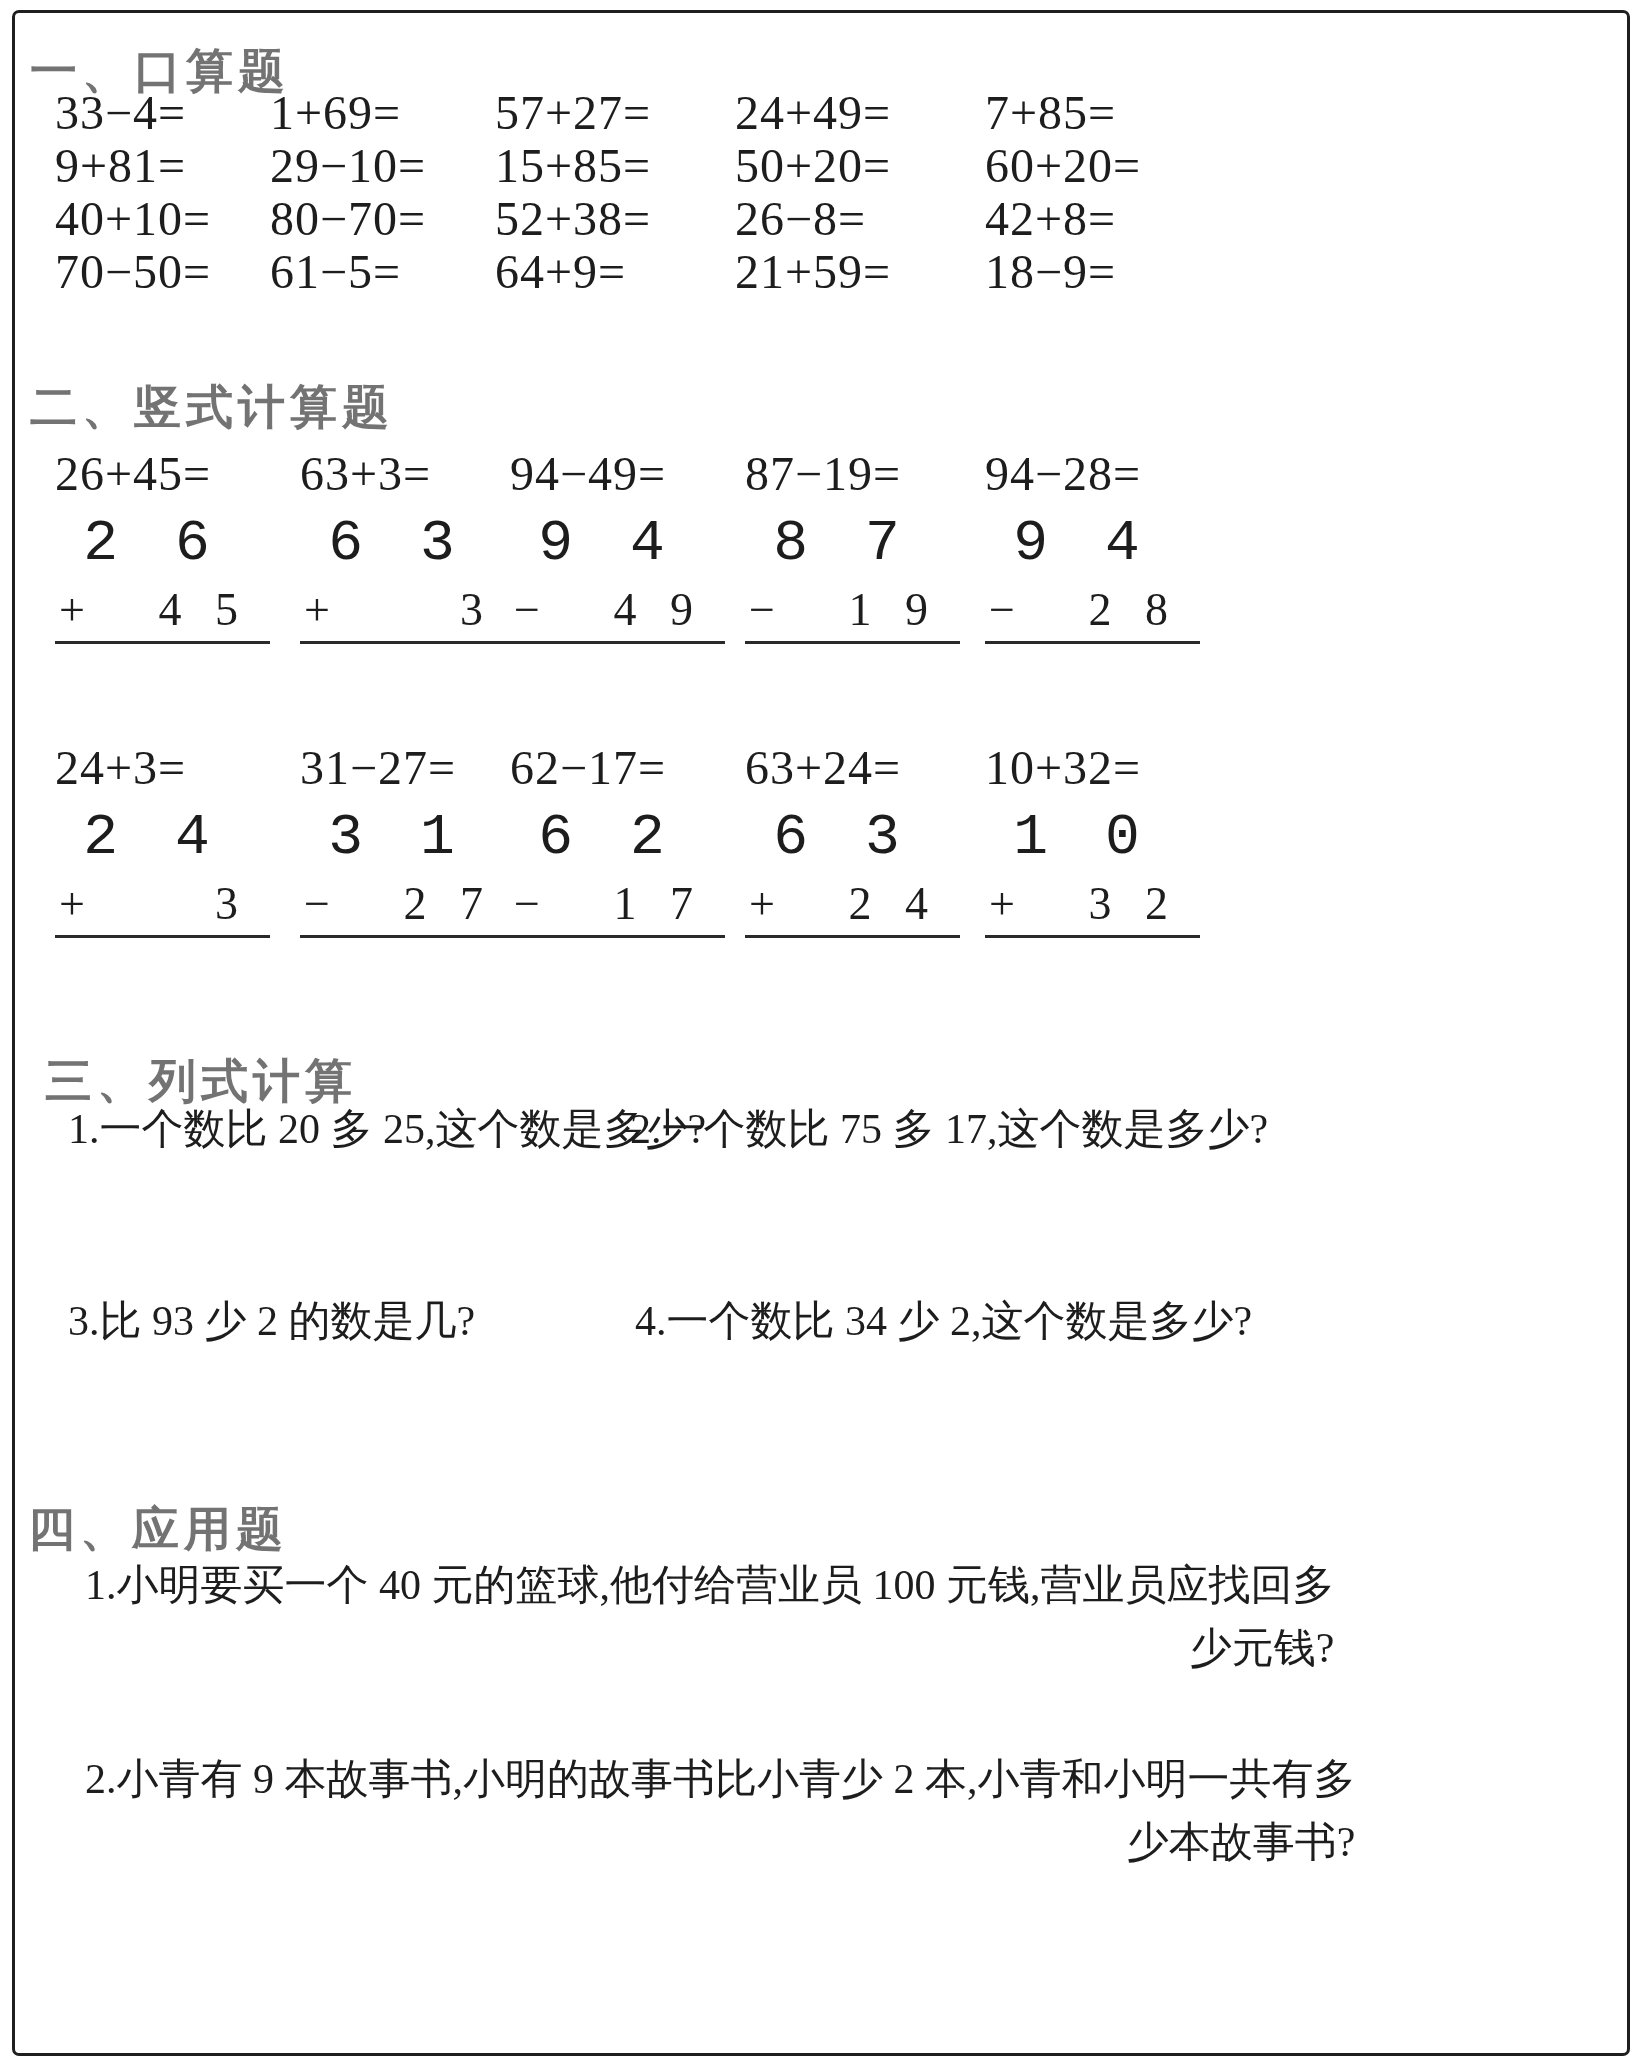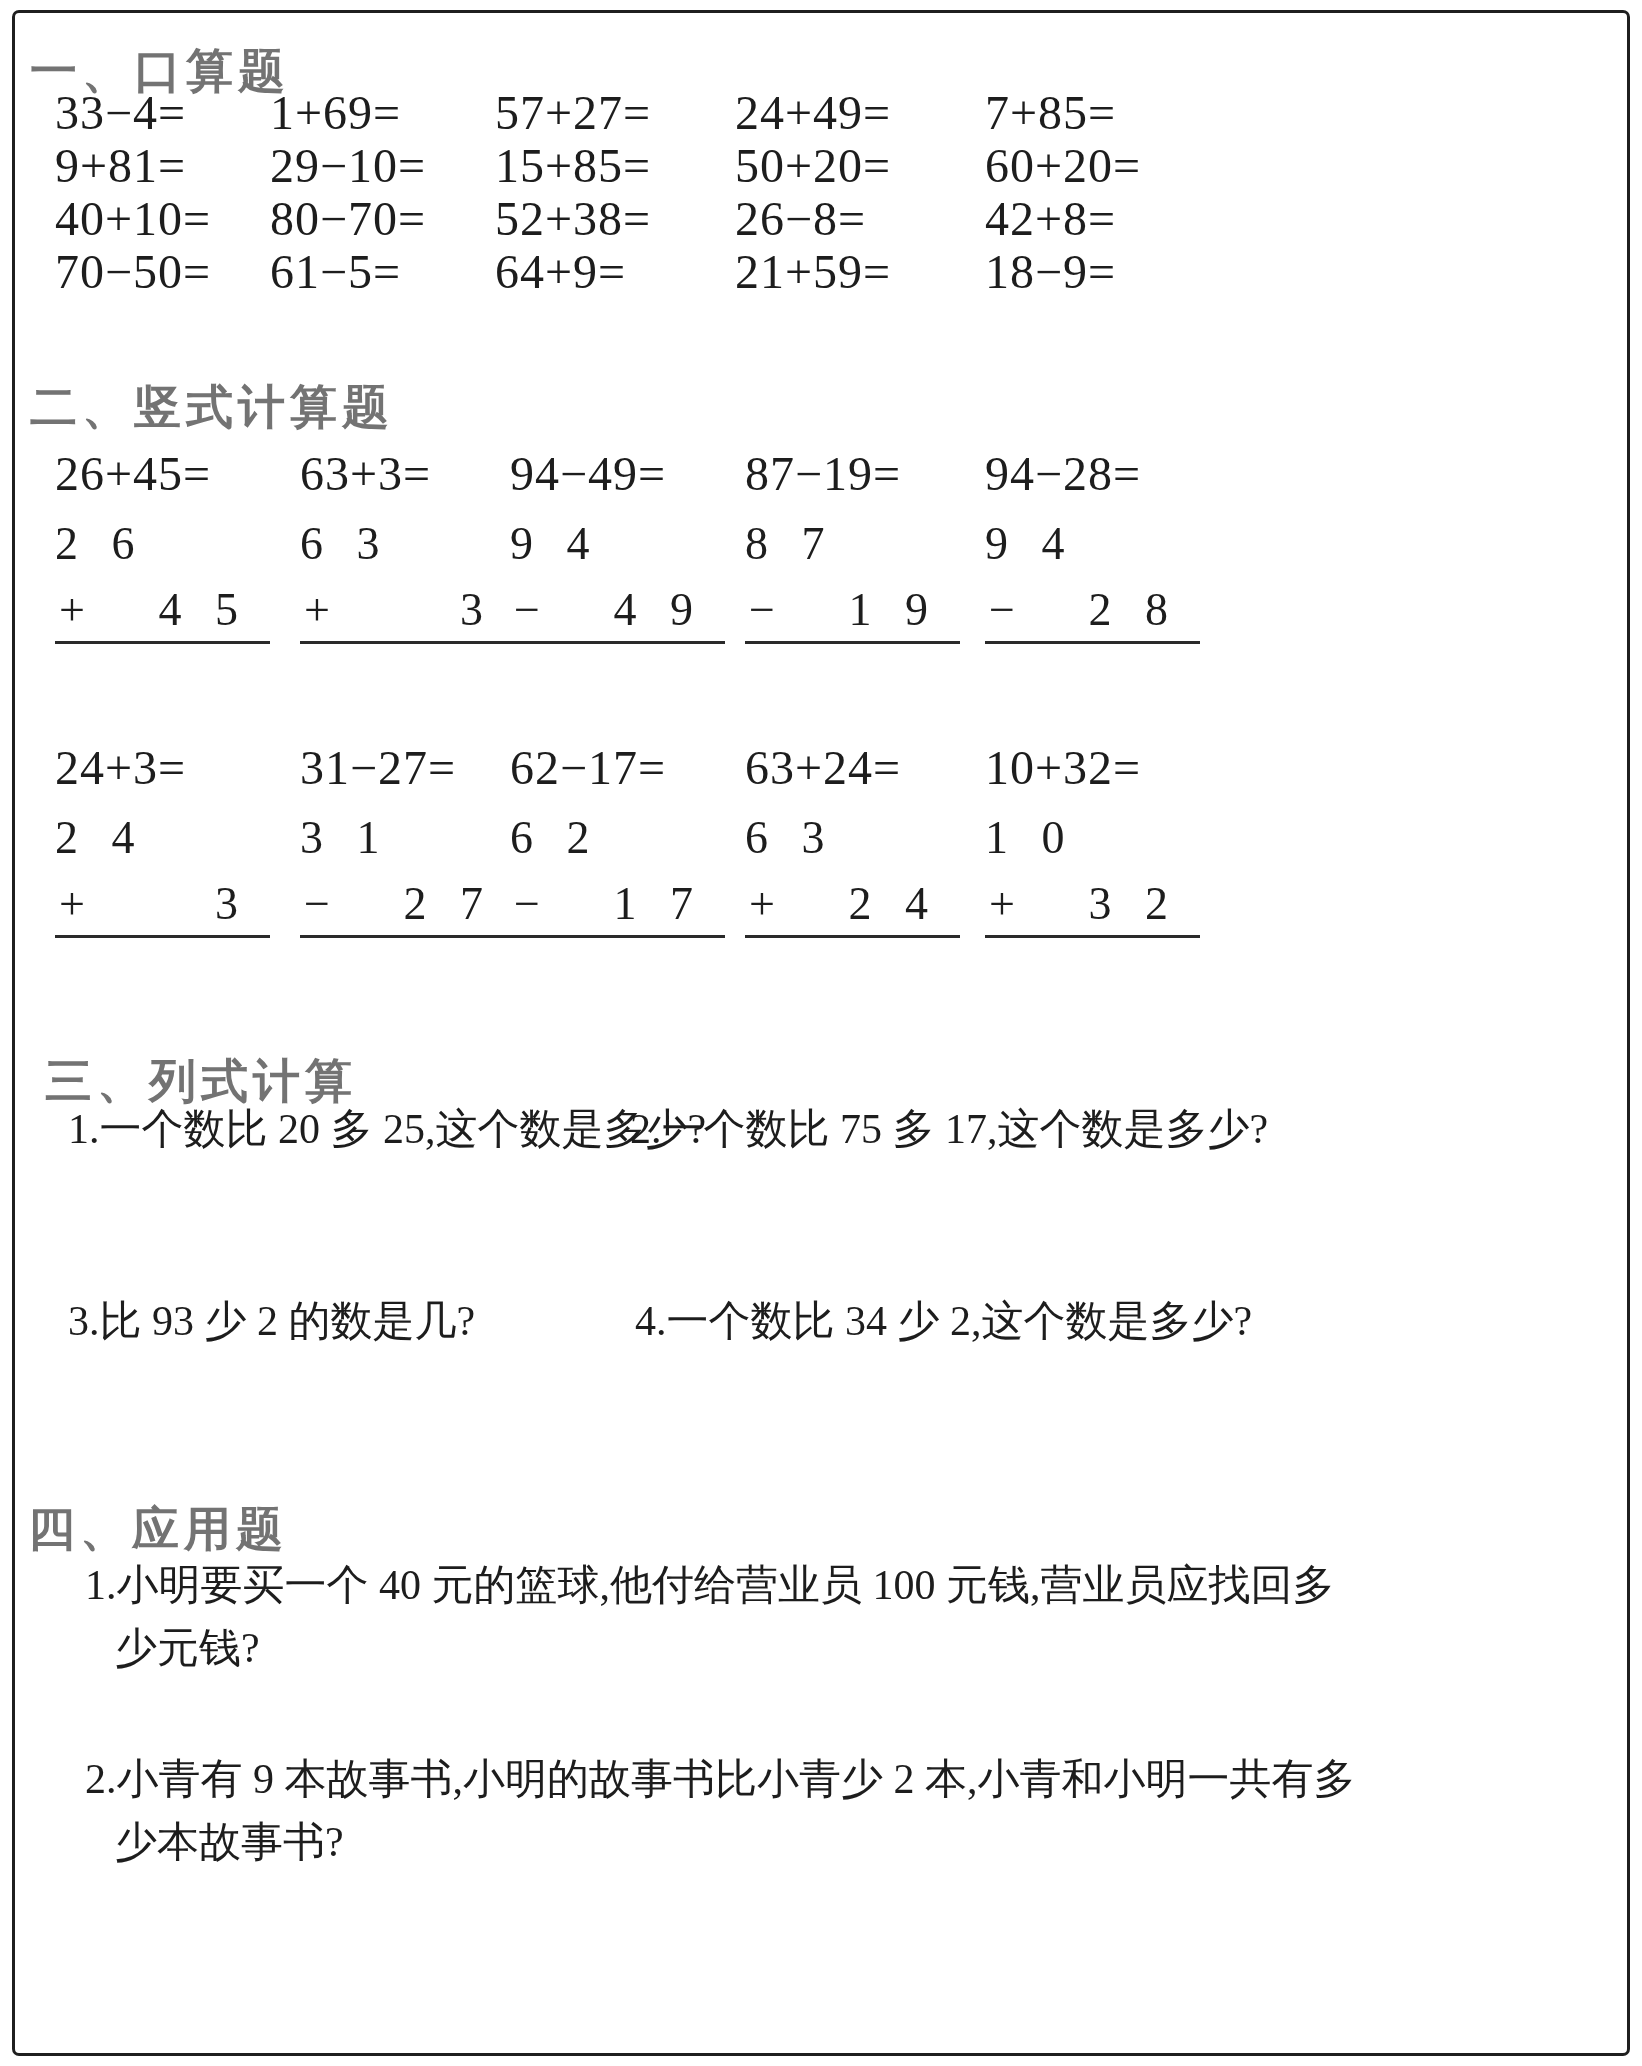--- a/index.html
+++ b/index.html
@@ -55,26 +55,27 @@
     font-size: 48px;
     line-height: 52px;
     letter-spacing: 1px;
     white-space: nowrap;
   }
   .v-stack {
     margin-top: 20px;
     width: 215px;
   }
   .v-top {
-    font-size: 46px;
+    font-size: 58px;
     line-height: 48px;
-    text-align: left;
+    text-align: center;
     padding-right: 32px;
     white-space: pre;
     word-spacing: 22px;
+    font-family: Liberation Mono, monospace;
   }
   .v-bot {
     margin-top: 18px;
     display: flex;
     justify-content: space-between;
     align-items: baseline;
     font-size: 46px;
     line-height: 48px;
   }
   .v-op { padding-left: 4px; }
@@ -93,21 +94,21 @@
     position: absolute;
     font-size: 42px;
     line-height: 46px;
     white-space: nowrap;
   }
   .word-problem {
     position: absolute;
     font-size: 42px;
   }
   .word-line1 { line-height: 46px; white-space: nowrap; }
-  .word-line2 { margin-top: 17px; margin-left: 30px; line-height: 46px; white-space: nowrap; }
+  .word-line2 { margin-top: 17px; margin-left: 30px; line-height: 46px; white-space: nowrap; text-align: right; }
 </style>
 </head>
 <body>
 
 <div class="frame"></div>
 
 <div class="sec-title" style="top:40px; left:30px;">一、口算题</div>
 <div class="oral-grid">
   <div class="oral-cell">33−4=</div>
   <div class="oral-cell">1+69=</div>

